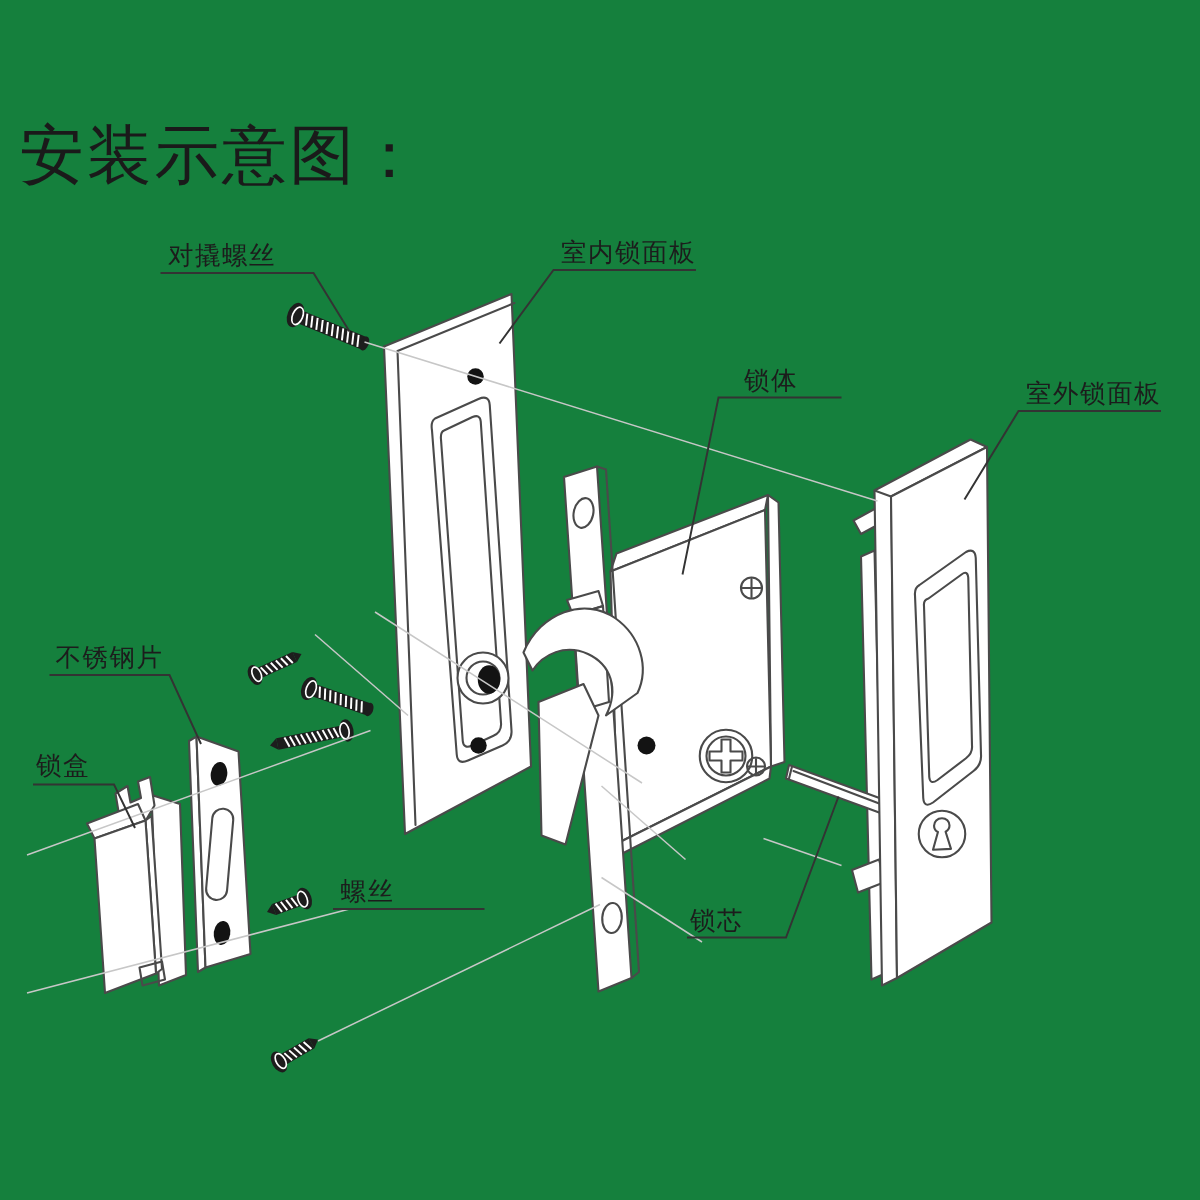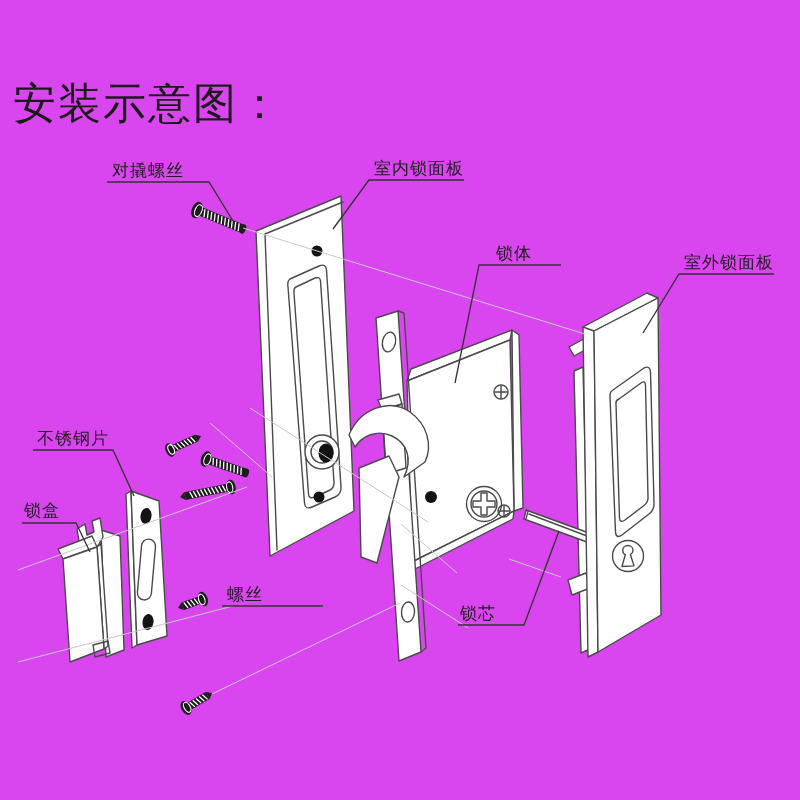--- a/index.html
+++ b/index.html
@@ -1,16 +1,16 @@
 <!DOCTYPE html>
 <html><head>
 <meta charset="utf-8">
 <style>
   html,body{margin:0;padding:0;background:#ffffff;}
-  .stage{position:relative;width:800px;height:800px;background:#d946ef;overflow:hidden;
+  .stage{position:relative;width:800px;height:800px;background:#15803d;overflow:hidden;
          font-family:"DejaVu Sans","Liberation Sans",sans-serif;}
   svg{position:absolute;left:0;top:0;}
   .outline{fill:#ffffff;stroke:#4a4a4a;stroke-width:1.4;stroke-linejoin:round;}
   .line{fill:none;stroke:#4a4a4a;stroke-width:1.4;stroke-linejoin:round;stroke-linecap:round;}
   .hole{fill:#131313;stroke:none;}
   .guide{fill:none;stroke:#c7c7c7;stroke-width:1;}
   .leader{fill:none;stroke:#333333;stroke-width:1.3;}
   .lbl{fill:#1c1c1c;font-size:17px;font-weight:500;letter-spacing:1px;}
   .title{fill:#1a1a1a;font-size:43px;letter-spacing:2px;font-weight:500;}
 </style>

